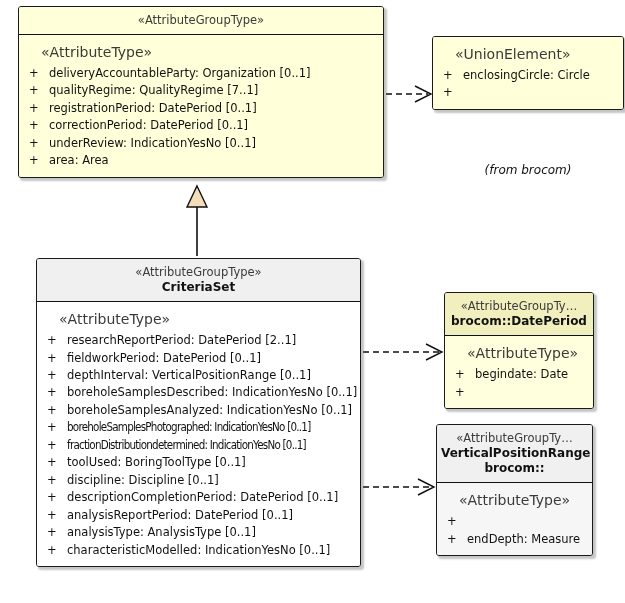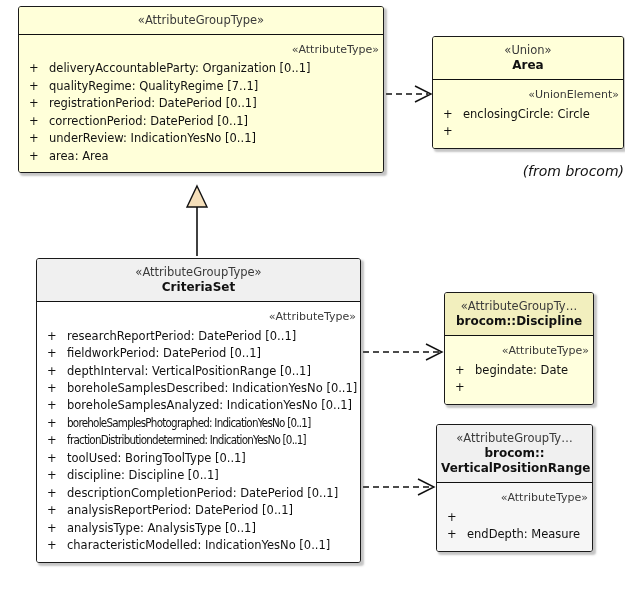--- a/index.html
+++ b/index.html
@@ -59,25 +59,24 @@
   .cname {
     font-weight: bold;
     color: #111111;
     font-size: 12px;
     white-space: nowrap;
   }
   .cname-wrap { white-space: normal; }
 
   .body-stereo {
     color: #3a3a3a;
-    font-size: 11px;
+    font-size: 14px;
     padding-left: 16px;
     margin-bottom: 2px;
     line-height: 1.5;
-    text-align: right;
   }
 
   .attr {
     display: flex;
     align-items: baseline;
     font-size: 11.5px;
     color: #111111;
     line-height: 1.52;
     white-space: nowrap;
   }
@@ -99,24 +98,24 @@
   .fill-yellow .uml-header { background: #ffffd9; }
   .hdr-khaki          { background: #f2efbe; }
   .body-lightyellow   { background: #ffffdd; }
   .hdr-gray           { background: #f0f0f0; }
   .body-white         { background: #ffffff; }
   .body-faintgray     { background: #f6f6f6; }
 
   
   .caption {
     position: absolute;
-    font-size: 14px;
+    font-size: 12px;
     font-style: italic;
     color: #111111;
-    text-align: right;
+    text-align: center;
     white-space: nowrap;
   }
 
   
   #cls-brocom-criteriaset { left: 14px;  top: 6px;   width: 366px; }
   #cls-area               { left: 428px; top: 36px;  width: 192px; }
   #cls-criteriaset        { left: 32px;  top: 258px; width: 325px; }
   #cls-dateperiod         { left: 440px; top: 292px; width: 150px; }
   #cls-verticalrange      { left: 432px; top: 424px; width: 157px; }
   #caption-from-brocom    { left: 428px; top: 163px; width: 192px; }
@@ -177,24 +176,20 @@
         <span class="sig">underReview: IndicationYesNo [0..1]</span>
       </div>
       <div class="attr">
         <span class="vis">+</span>
         <span class="sig">area: Area</span>
       </div>
     </div>
   </div>
 
   <div class="uml-class fill-yellow" id="cls-area">
-    <div class="uml-header">
-      <div class="stereo">«Union»</div>
-      <div class="cname">Area</div>
-    </div>
     <div class="uml-body fill-yellow">
       <div class="body-stereo">«UnionElement»</div>
       <div class="attr">
         <span class="vis">+</span>
         <span class="sig">enclosingCircle: Circle</span>
       </div>
       <div class="attr">
         <span class="vis">+</span>
       </div>
     </div>
@@ -205,21 +200,21 @@
   <div class="uml-class" id="cls-criteriaset">
     <div class="uml-header hdr-gray">
       <div class="stereo">«AttributeGroupType»</div>
       <div class="cname">CriteriaSet</div>
     </div>
     <div class="uml-body body-white">
       <div class="body-stereo">«AttributeType»</div>
 
       <div class="attr">
         <span class="vis">+</span>
-        <span class="sig">researchReportPeriod: DatePeriod [0..1]</span>
+        <span class="sig">researchReportPeriod: DatePeriod [2..1]</span>
       </div>
       <div class="attr">
         <span class="vis">+</span>
         <span class="sig">fieldworkPeriod: DatePeriod [0..1]</span>
       </div>
       <div class="attr">
         <span class="vis">+</span>
         <span class="sig">depthInterval: VerticalPositionRange [0..1]</span>
       </div>
       <div class="attr">
@@ -261,39 +256,39 @@
       <div class="attr">
         <span class="vis">+</span>
         <span class="sig">characteristicModelled: IndicationYesNo [0..1]</span>
       </div>
     </div>
   </div>
 
   <div class="uml-class" id="cls-dateperiod">
     <div class="uml-header hdr-khaki">
       <div class="stereo">«AttributeGroupTy…</div>
-      <div class="cname">brocom::Discipline</div>
+      <div class="cname">brocom::DatePeriod</div>
     </div>
     <div class="uml-body body-lightyellow">
       <div class="body-stereo">«AttributeType»</div>
       <div class="attr">
         <span class="vis">+</span>
         <span class="sig">begindate: Date</span>
       </div>
       <div class="attr">
         <span class="vis">+</span>
       </div>
     </div>
   </div>
 
   <div class="uml-class" id="cls-verticalrange">
     <div class="uml-header hdr-gray">
       <div class="stereo">«AttributeGroupTy…</div>
+      <div class="cname cname-wrap">VerticalPositionRange</div>
       <div class="cname cname-wrap">brocom::</div>
-      <div class="cname cname-wrap">VerticalPositionRange</div>
     </div>
     <div class="uml-body body-faintgray">
       <div class="body-stereo">«AttributeType»</div>
       <div class="attr">
         <span class="vis">+</span>
       </div>
       <div class="attr">
         <span class="vis">+</span>
         <span class="sig">endDepth: Measure</span>
       </div>

